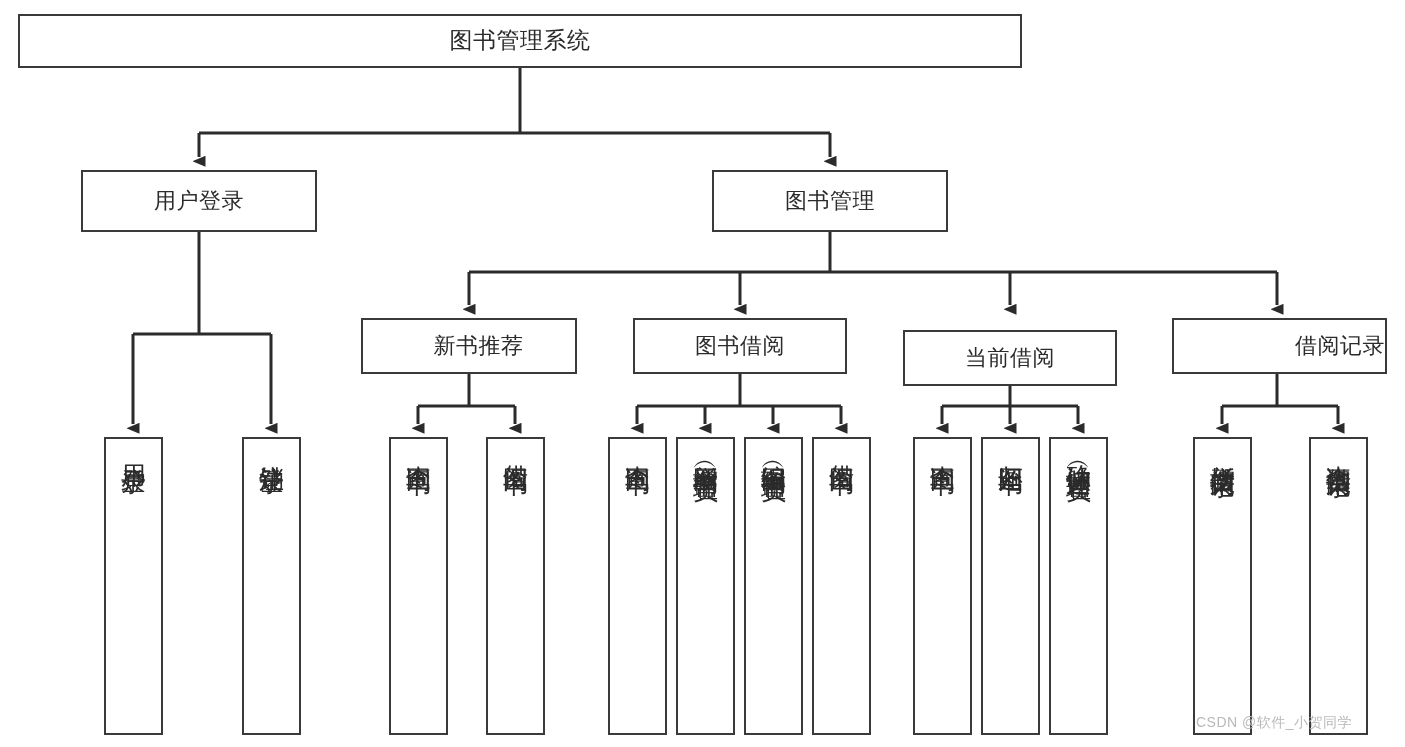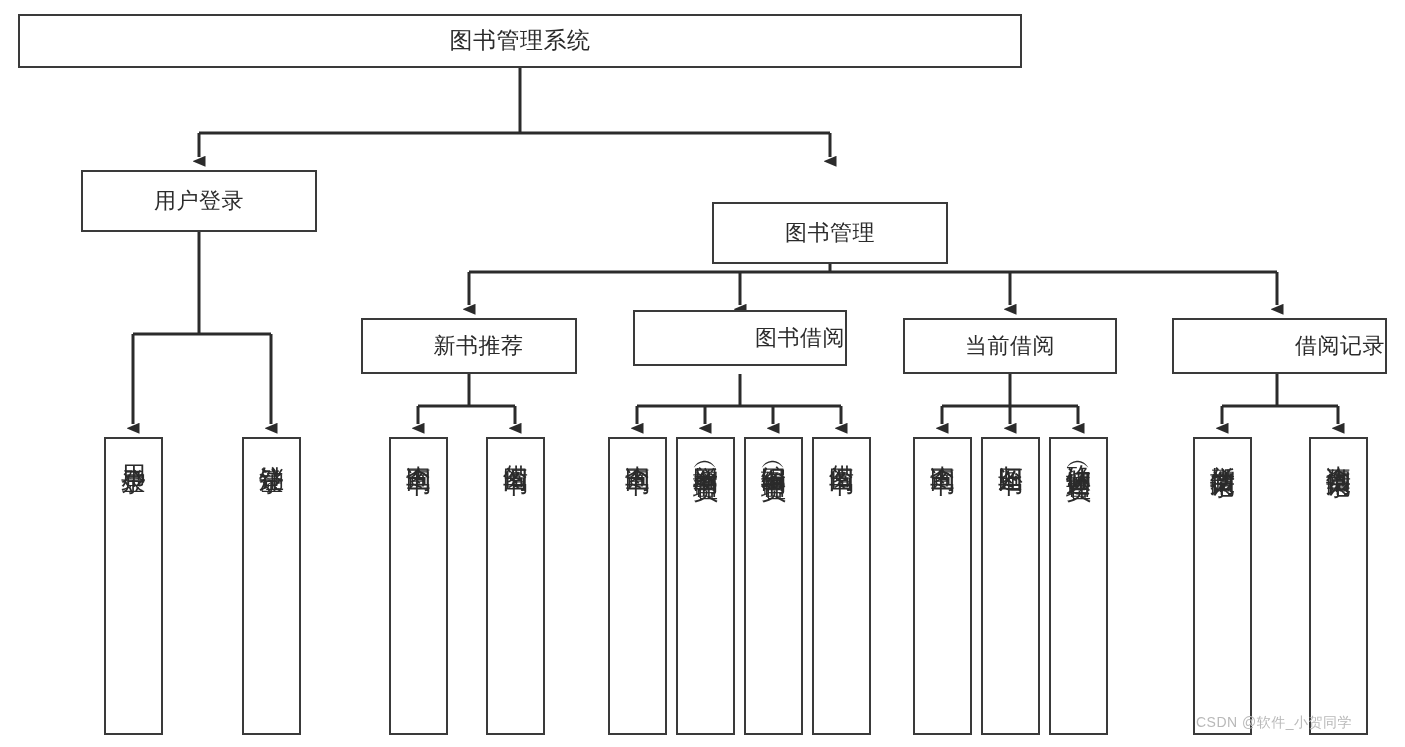--- a/index.html
+++ b/index.html
@@ -123,31 +123,31 @@
     </g>
   </svg>
 
   <div class="node node-h" id="root-node" style="left:18px; top:14px; width:1004px; height:54px;">
     <span class="label">图书管理系统</span>
   </div>
 
   <div class="node node-h" style="left:81px; top:170px; width:236px; height:62px;">
     <span class="label">用户登录</span>
   </div>
-  <div class="node node-h" style="left:712px; top:170px; width:236px; height:62px;margin-top:32px;">
+  <div class="node node-h" style="left:712px; top:170px; width:236px; height:62px;">
     <span class="label">图书管理</span>
   </div>
 
   <div class="node node-h" style="left:361px; top:318px; width:216px; height:56px;padding-left:19px;">
     <span class="label">新书推荐</span>
   </div>
-  <div class="node node-h" style="left:633px; top:310px; width:214px; height:56px;justify-content:flex-end;">
+  <div class="node node-h" style="left:633px; top:318px; width:214px; height:56px;">
     <span class="label">图书借阅</span>
   </div>
-  <div class="node node-h" style="left:903px; top:318px; width:214px; height:56px;">
+  <div class="node node-h" style="left:903px; top:330px; width:214px; height:56px;">
     <span class="label">当前借阅</span>
   </div>
   <div class="node node-h" style="left:1172px; top:318px; width:215px; height:56px;justify-content:flex-end;">
     <span class="label">借阅记录</span>
   </div>
 
   <div class="node node-v" style="left:104px; top:437px; width:59px; height:298px;">
     <span class="label">用户登录</span>
   </div>
   <div class="node node-v" style="left:242px; top:437px; width:59px; height:298px;">

